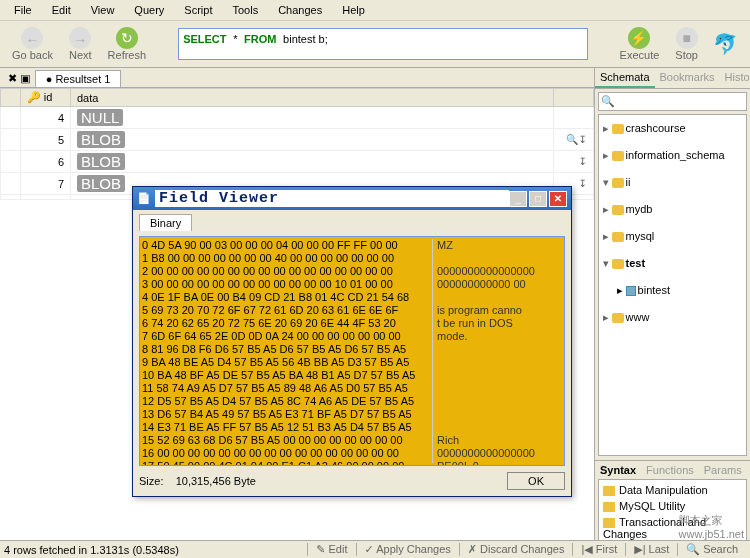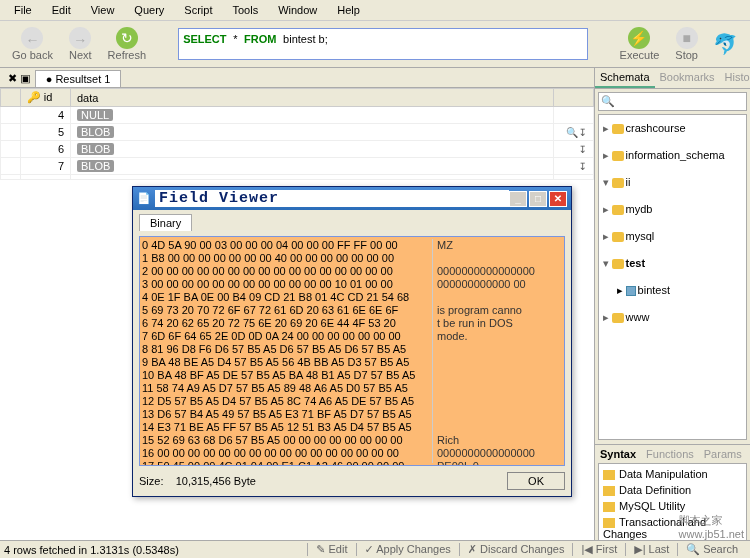--- a/index.html
+++ b/index.html
@@ -18,21 +18,21 @@
 .logobox { width: 40px; height: 32px; display: flex; align-items: center; justify-content: center; font-size: 20px; color: #888; }
 .main { display: flex; height: 480px; }
 .left { flex: 1; display: flex; flex-direction: column; border-right: 1px solid #aaa; }
 .tabs { display: flex; background: #ece9d8; padding: 2px 0 0 4px; border-bottom: 1px solid #aaa; }
 .tab { background: #fff; border: 1px solid #aaa; border-bottom: none; padding: 2px 10px; font-size: 11px; }
 .grid { background: #fff; flex: 1; }
 .grid table { border-collapse: collapse; width: 100%; }
 .grid th { background: #ece9d8; border: 1px solid #ccc; padding: 2px 6px; text-align: left; font-weight: normal; }
 .grid td { border: 1px solid #eee; padding: 2px 6px; text-align: right; }
 .grid td.d { text-align: left; }
-.badge { background: #999; color: #fff; font-size: 11px; padding: 0 4px; border-radius: 2px; text-align: right; }
+.badge { background: #999; color: #fff; font-size: 15px; padding: 0 4px; border-radius: 2px; text-align: right; }
 .rowicons { font-size: 10px; color: #555; }
 .right { width: 155px; display: flex; flex-direction: column; }
 .rtabs { display: flex; font-size: 10px; border-bottom: 1px solid #aaa; }
 .rtabs span { padding: 3px 5px; color: #999; }
 .rtabs span.act { color: #000; border-bottom: 2px solid #5a8; }
 .search { margin: 3px; border: 1px solid #aaa; padding: 2px; background: #fff; }
 .tree { flex: 1; background: #fff; border: 1px solid #aaa; margin: 0 3px; overflow: auto; font-size: 11px; }
 .tree div { padding: 7px 2px; white-space: nowrap; }
 .tree .l1 { padding-left: 4px; }
 .tree .l2 { padding-left: 18px; }
@@ -54,38 +54,38 @@
 
 .dialog { position: absolute; left: 132px; top: 186px; width: 440px; background: #ece9d8; border: 1px solid #0a246a; box-shadow: 2px 2px 6px rgba(0,0,0,.3); }
 .titlebar { display: flex; align-items: center; background: linear-gradient(#4a8cd8,#2a6cb8); color: #fff; padding: 3px 4px; }
 .titlebar .ti { width: 14px; height: 14px; margin-right: 4px; }
 .titlebar .tt { flex: 1; font-family: 'Courier New', monospace; font-size: 15px; font-weight: bold; letter-spacing: 1px; color: #0a246a; background: #fff; padding: 0 4px; }
 .wbtns { display: flex; gap: 2px; }
 .wbtn { width: 18px; height: 16px; background: #d4d0c8; border: 1px solid #fff; display: flex; align-items: center; justify-content: center; font-size: 10px; font-weight: bold; }
 .wbtn.close { background: #e04030; color: #fff; }
 .dtabs { padding: 4px 6px 5px; }
 .dtab { display: inline-block; background: #fff; border: 1px solid #aaa; border-bottom: none; padding: 2px 10px; }
-.hexpane { margin: 0 6px; background: #fdba74; border: 1px solid #7a96df; height: 230px; overflow: auto; font-family: 'Courier New', monospace; font-size: 10px; line-height: 13px; padding: 2px; display: flex; }
+.hexpane { margin: 0 6px; background: #eab308; border: 1px solid #7a96df; height: 230px; overflow: auto; font-family: 'Courier New', monospace; font-size: 10px; line-height: 13px; padding: 2px; display: flex; }
 .hexpane .hx { flex: 1; }
 .hexpane .asc { border-left: 1px solid #ccc; padding-left: 4px; width: 130px; color: #333; }
 .dfoot { display: flex; align-items: center; padding: 6px; }
 .dfoot .sz { flex: 1; font-size: 11px; }
 .okbtn { padding: 2px 20px; border: 1px solid #888; background: #ece9d8; }
 </style>
 </head>
 <body>
 
 <div class="menubar">
   <span>File</span>
   <span>Edit</span>
   <span>View</span>
   <span>Query</span>
   <span>Script</span>
   <span>Tools</span>
-  <span>Window</span>
+  <span>Changes</span>
   <span>Help</span>
 </div>
 
 <div class="toolbar">
   <div class="tbtn">
       <span class="ico ico-back">←</span>
       <span>Go back</span>
     </div>
   <div class="tbtn">
       <span class="ico ico-next">→</span>
@@ -176,21 +176,20 @@
       <div class="l1 db"><span class="dbi"></span><span>www</span></div>
     </div>
     <div class="btabs">
       <span class="act">Syntax</span>
       <span>Functions</span>
       <span>Params</span>
       <span>Trx</span>
     </div>
     <div class="actions">
       <div><span class="fld"></span><span>Data Manipulation</span></div>
-      <div><span class="fld"></span><span>Data Definition</span></div>
       <div><span class="fld"></span><span>MySQL Utility</span></div>
       <div><span class="fld"></span><span>Transactional and Changes</span></div>
     </div>
   </div>
 </div>
 
 <div class="statusbar">
   <span>4 rows fetched in 1.3131s (0.5348s)</span>
   <div style="flex:1"></div>
   <span class="sp">✎ <span>Edit</span></span>

